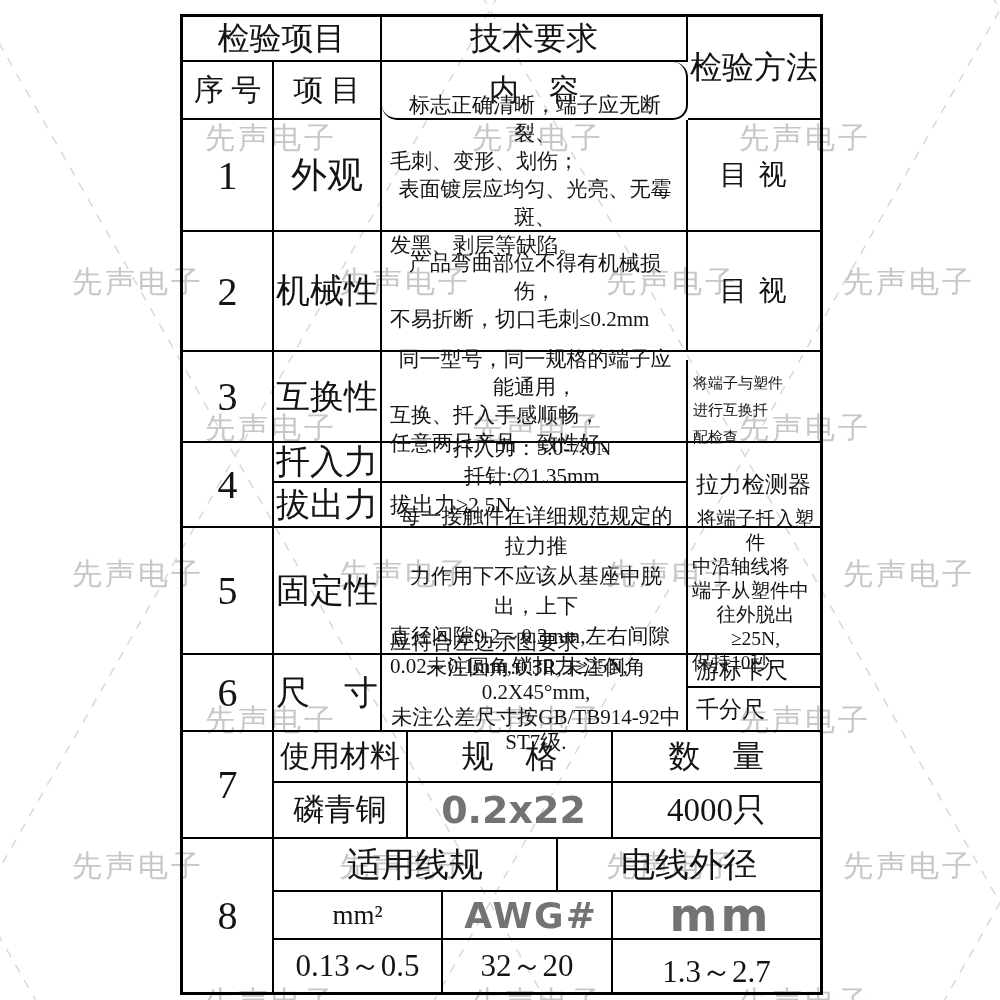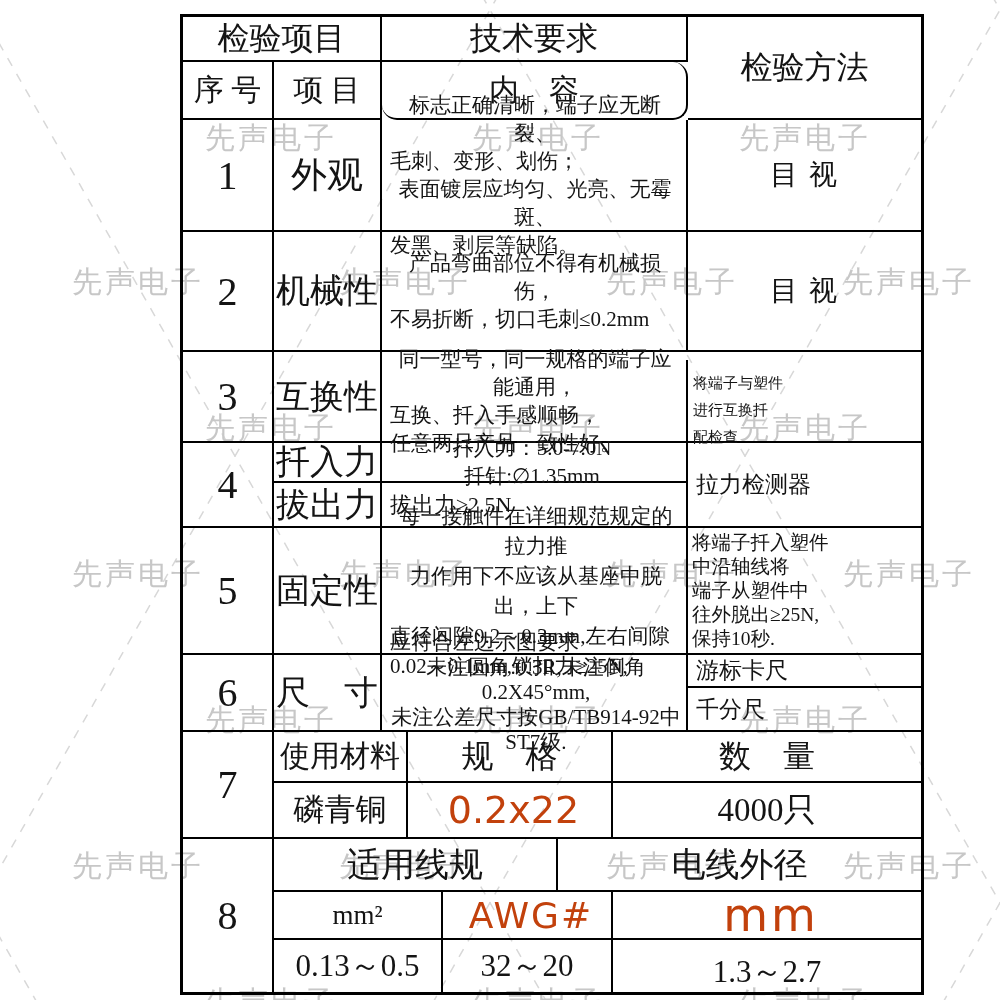--- a/index.html
+++ b/index.html
@@ -9,21 +9,21 @@
     font-family:"Liberation Serif","DejaVu Serif",serif;
   }
   
   #wm-layer{position:absolute; inset:0; z-index:0;}
   .wm{
     position:absolute; color:#c7c7c7; font-size:30px; letter-spacing:3px;
     white-space:nowrap; font-family:"Liberation Serif","DejaVu Serif",serif;
   }
   
   #spec-table{
-    position:absolute; left:180px; top:14px; width:744px; height:981px;
+    position:absolute; left:180px; top:14px; width:643px; height:981px;
     box-sizing:border-box; border:3px solid #000; z-index:1;
     display:grid;
     grid-template-columns:91px 108px 26px 35px 115px 55px 75px 1fr;
     grid-template-rows:45px 58px 112px 120px 91px 40px 45px 127px 33px 44px 51px 56px 53px 48px 1fr;
   }
   .c{
     border-right:2px solid #000; border-bottom:2px solid #000;
     background:transparent; box-sizing:border-box;
     display:flex; align-items:center; justify-content:center;
     min-width:0; min-height:0; text-align:center;
@@ -37,21 +37,21 @@
   .num{font-size:40px;}
   .item{font-size:34px;}
   .item-lg{font-size:36px;}
   .body-txt{font-size:21px; line-height:28px; padding:4px 6px 4px 8px;}
   .body-tight{font-size:21px; line-height:30px; padding:2px 4px 2px 8px;}
   .method-lg{font-size:28px; letter-spacing:2px;}
   .method-sm{font-size:15px; line-height:27px; padding:12px 2px 4px 5px;margin-top:20px;}
   .method-xs{font-size:19.5px; line-height:24px; padding:2px 1px 2px 4px;}
   .gauge{font-size:23px; padding-left:8px;}
   .split-line{width:100%; display:flex; justify-content:space-between; padding:0 12px 0 8px; box-sizing:border-box;flex-direction:column;}
-  .thin{font-family:"DejaVu Sans","Liberation Sans",sans-serif; font-weight:400; color:#c2410c;padding-left:8px;}
+  .thin{font-family:"DejaVu Sans","Liberation Sans",sans-serif; font-weight:700; color:#737373;padding-left:8px;}
 </style>
 </head>
 <body>
 
 <div id="sheet">
 
   <div id="wm-layer">
     <svg width="1000" height="1000" style="position:absolute;left:0;top:0;" xmlns="http://www.w3.org/2000/svg">
       <g stroke="#d8d8d8" stroke-width="1.5" stroke-dasharray="9 9" fill="none">
         <line x1="-547" y1="-20" x2="47" y2="1020"></line>

